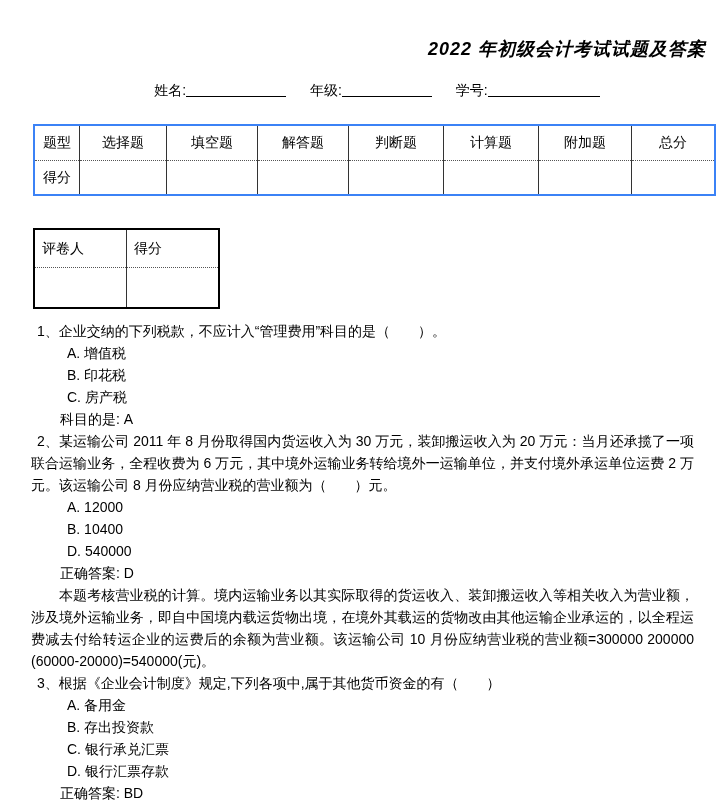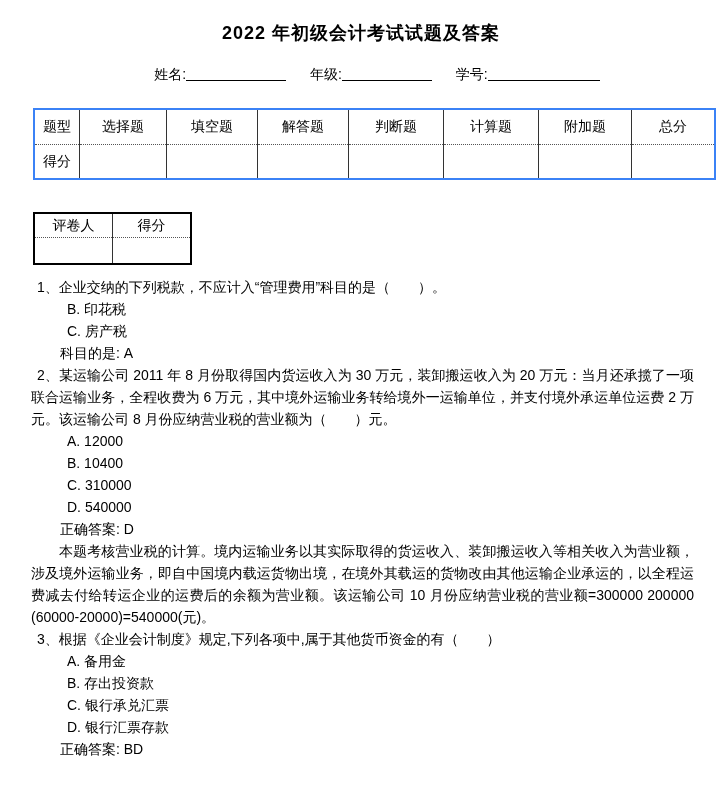--- a/index.html
+++ b/index.html
@@ -5,22 +5,22 @@
   html,body { margin:0; padding:0; background:#ffffff; }
   body {
     width:722px; height:800px; overflow:hidden;
     font-family:"Liberation Sans", sans-serif;
     color:#000;
   }
   .page { position:relative; width:722px; height:800px; background:#fff; }
 
   
   .title {
-    margin:0; padding-top:21px;
-    text-align:center; font-size:18px; font-weight:700; letter-spacing:1px;
+    margin:16px; padding-top:21px;
+    text-align:right; font-size:18px; font-weight:700; letter-spacing:1px;font-style:italic;
   }
 
   
   .fields {
     margin-top:21px; text-align:center; font-size:14px;
     white-space:nowrap;
     padding-left:32px;
   }
   .field { margin:0 10px; }
   .blank {
@@ -42,21 +42,21 @@
   .score-table tr.hdr td { height:34px; }
   .score-table tr.val td { height:33px; border-top:1px dotted #555; }
 
   
   .grader-table {
     margin:32px 0 0 33px; width:154px;
     border:2px solid #000;
   }
   .grader-table td {
     border-left:1px solid #333; border-right:1px solid #333;
-    font-size:14px; text-align:center; padding:0;
+    font-size:14px; padding:7px;
   }
   .grader-table tr.hdr td { height:23px; }
   .grader-table tr.val td { height:25px; border-top:1px dotted #555; }
 
   
   .questions {
     margin:11px 28px 0 31px;
     font-size:14px; line-height:22px;
     text-align:justify;
   }
@@ -114,33 +114,33 @@
           <td style="width: 77px;"></td>
           <td style="width: 77px;"></td>
         </tr>
     </tbody>
   </table>
 
   <div class="questions">
   <div class="question">
     <p class="stem">1、企业交纳的下列税款，不应计入“管理费用”科目的是（　　）。</p>
     <div class="options">
+          <div class="option">A. 增值税</div>
           <div class="option">B. 印花税</div>
           <div class="option">C. 房产税</div>
         </div>
     <div class="answer">科目的是: A</div>
 
   </div>
 
   <div class="question">
     <p class="stem">2、某运输公司 2011 年 8 月份取得国内货运收入为 30 万元，装卸搬运收入为 20 万元：当月还承揽了一项联合运输业务，全程收费为 6 万元，其中境外运输业务转给境外一运输单位，并支付境外承运单位运费 2 万元。该运输公司 8 月份应纳营业税的营业额为（　　）元。</p>
     <div class="options">
           <div class="option">A. 12000</div>
           <div class="option">B. 10400</div>
-          <div class="option">C. 310000</div>
           <div class="option">D. 540000</div>
         </div>
     <div class="answer">正确答案: D</div>
     <p class="explanation">本题考核营业税的计算。境内运输业务以其实际取得的货运收入、装卸搬运收入等相关收入为营业额，涉及境外运输业务，即自中国境内载运货物出境，在境外其载运的货物改由其他运输企业承运的，以全程运费减去付给转运企业的运费后的余额为营业额。该运输公司 10 月份应纳营业税的营业额=300000 200000 (60000-20000)=540000(元)。</p>
   </div>
 
   <div class="question">
     <p class="stem">3、根据《企业会计制度》规定,下列各项中,属于其他货币资金的有（　　）</p>
     <div class="options">
           <div class="option">A. 备用金</div>

